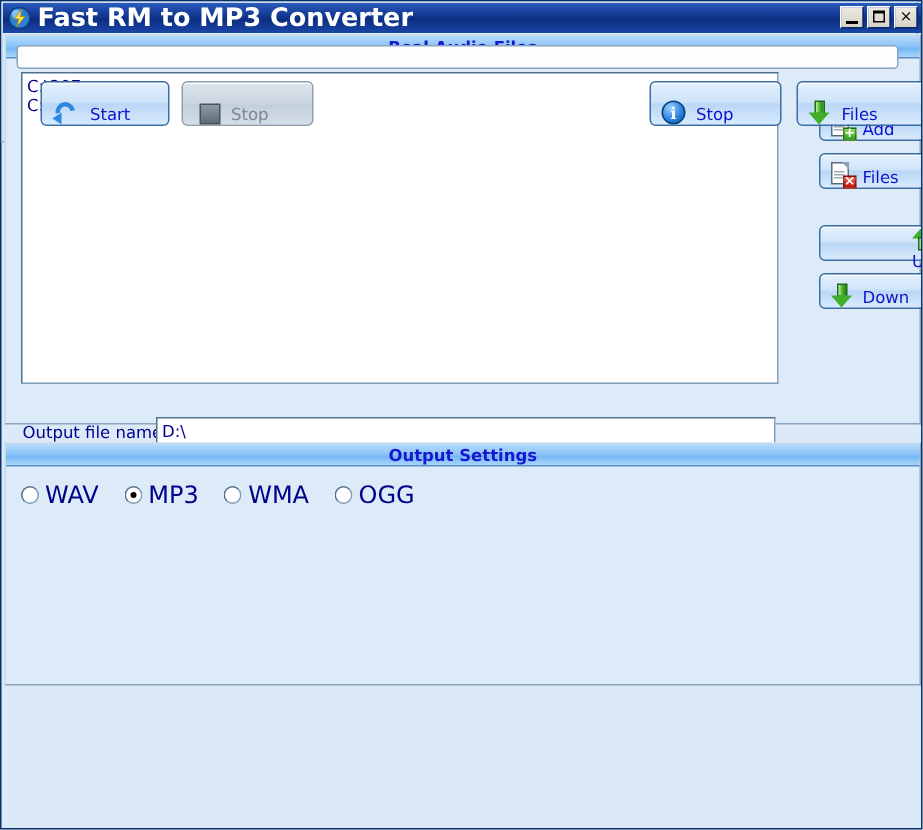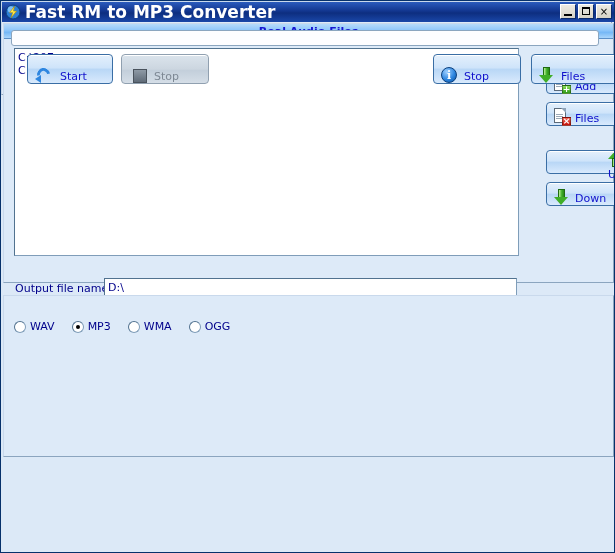--- a/index.html
+++ b/index.html
@@ -233,21 +233,21 @@
     padding: 0 3px;
     line-height: 18px;
     cursor: text;
     font-family: "DejaVu Sans", "Liberation Sans", sans-serif;
   }
 
   
   .radio-row { position: absolute; left: 10px; top: 24px; display: flex; }
   .radio {
     display: flex; align-items: center; margin-right: 17px;
-    color: #00008b; font-size: 11px; cursor: default;
+    color: #00008b; font-size: 16px; cursor: default;
   }
   .radio .dot {
     width: 12px; height: 12px; border-radius: 50%;
     background: #ffffff;
     border: 1px solid #7f9db9;
     border-top-color: #51728f; border-left-color: #51728f;
     box-sizing: border-box; margin-right: 4px;
     position: relative; flex: 0 0 auto;
   }
   .radio.checked .dot::after {
@@ -382,20 +382,21 @@
       </span>
       <span class="lbl">Down</span>
     </div>
 
     <div class="lbl-output">Output file name</div>
     <div class="txt-output" placeholder="">D:\</div>
 
   </div>
 
   <div class="panel" id="panel-settings">
+    <div class="panel-header">Output Settings</div>
 
     <div class="radio-row">
       <label class="radio">
         <span class="dot"></span>
         <span>WAV</span>
       </label>
       <label class="radio checked">
         <span class="dot"></span>
         <span>MP3</span>
       </label>

